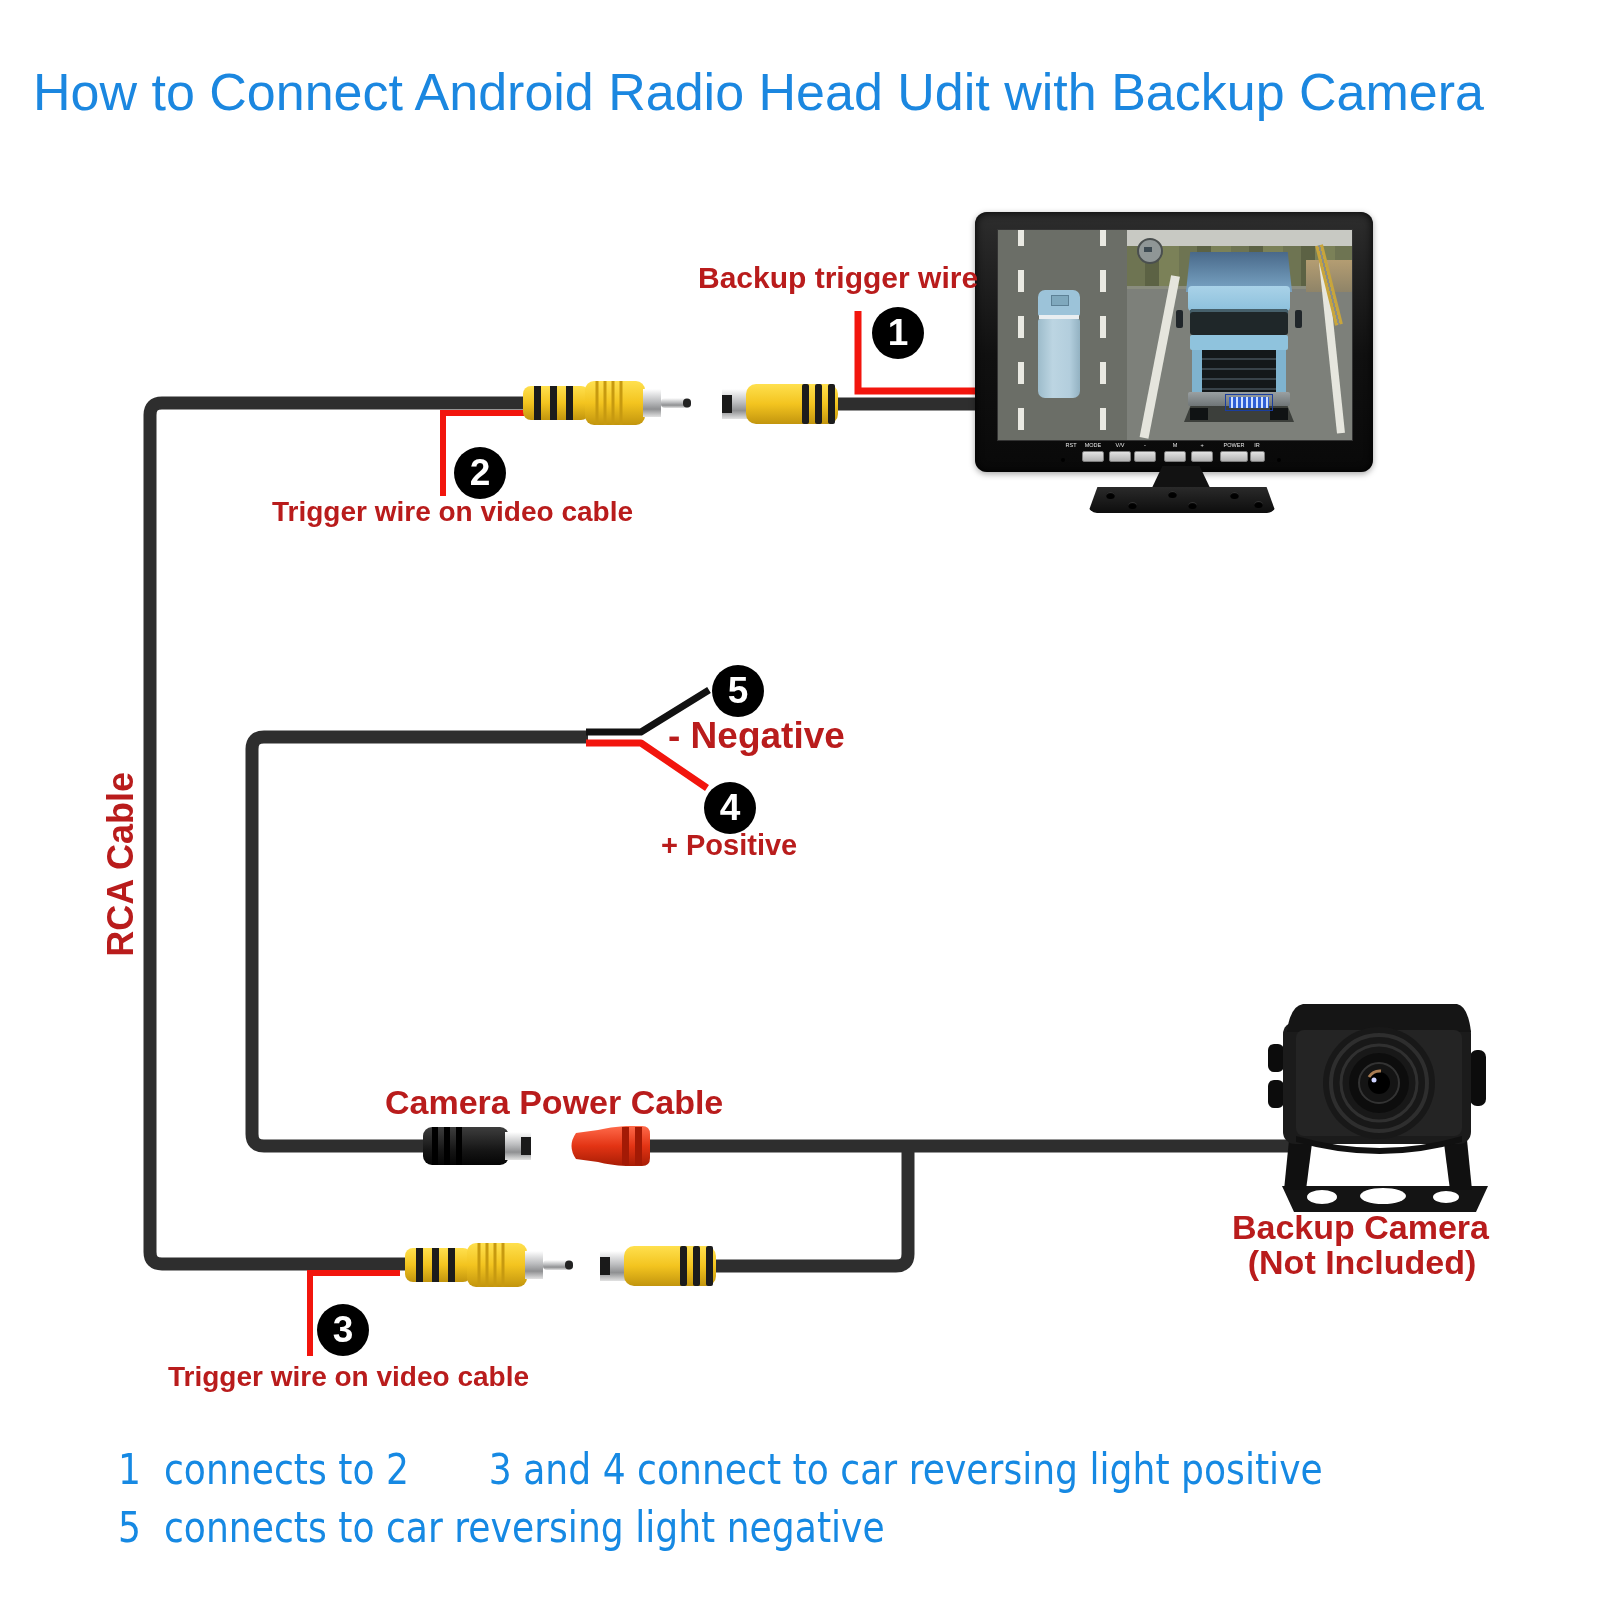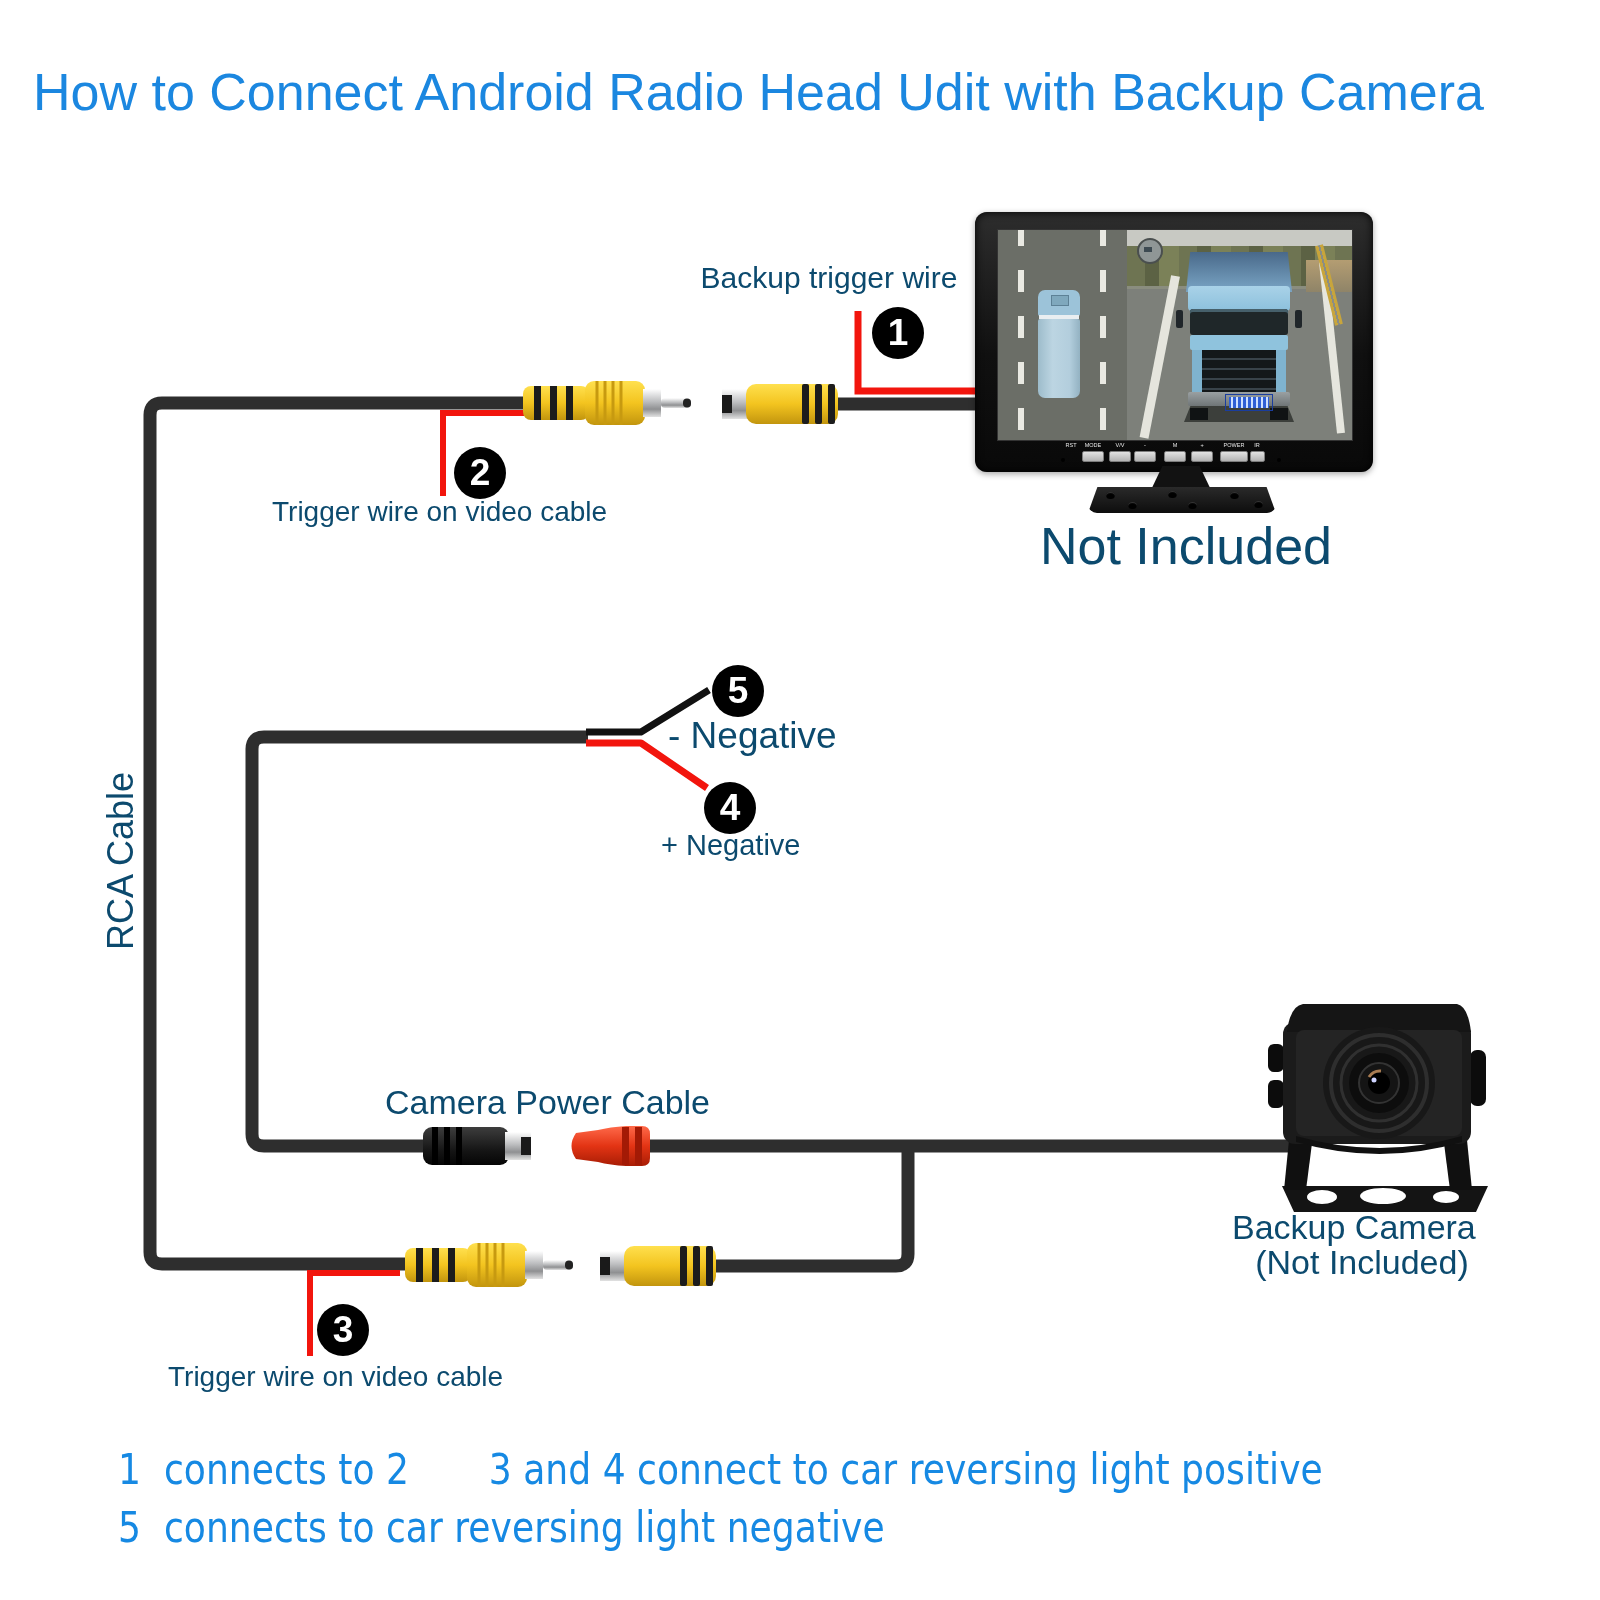--- a/index.html
+++ b/index.html
@@ -1,19 +1,19 @@
 <!DOCTYPE html>
 <html><head>
 <meta charset="utf-8">
 <style>
   html,body{margin:0;padding:0;background:#fff;}
   .canvas{position:relative;width:1600px;height:1600px;background:#ffffff;overflow:hidden;
           font-family:"Liberation Sans",sans-serif;color:#111;}
   .wires{position:absolute;left:0;top:0;z-index:1;}
-  .lbl{position:absolute;z-index:5;color:#0c4a6e;white-space:nowrap;}
+  .lbl{position:absolute;z-index:5;color:#b91c1c;white-space:nowrap;font-weight:bold;}
   .page-title{position:absolute;left:33px;top:62px;font-size:52px;color:#1b87e0;z-index:5;white-space:nowrap;}
   .marker{position:absolute;z-index:6;width:52px;height:52px;border-radius:50%;background:#000;color:#fff;
           font-size:37px;font-weight:bold;text-align:center;line-height:52px;}
   .rotated{writing-mode:vertical-rl;transform:rotate(180deg);}
 
   
   .monitor{position:absolute;left:975px;top:212px;width:398px;height:260px;z-index:2;
            background:linear-gradient(180deg,#2d2d2d,#101010 55%,#090909);border-radius:12px;
            box-shadow:inset 0 0 8px #000, 0 2px 6px rgba(0,0,0,.35);}
   .screen{position:absolute;left:22px;top:17px;width:354px;height:210px;background:#000;
@@ -283,25 +283,24 @@
 
   <div class="marker" style="left:872px;top:307px;">1</div>
   <div class="marker" style="left:454px;top:447px;">2</div>
   <div class="marker" style="left:317px;top:1304px;">3</div>
   <div class="marker" style="left:704px;top:782px;">4</div>
   <div class="marker" style="left:712px;top:665px;">5</div>
 
   <div class="lbl" style="left:698px;top:261px;width:262px;text-align:center;font-size:30px;">Backup trigger wire</div>
   <div class="lbl" style="left:272px;top:496px;font-size:28px;">Trigger wire on video cable</div>
   <div class="lbl" style="left:668px;top:715px;font-size:37px;">- Negative</div>
-  <div class="lbl" style="left:661px;top:829px;font-size:29px;">+ Negative</div>
+  <div class="lbl" style="left:661px;top:829px;font-size:29px;">+ Positive</div>
   <div class="lbl rotated" style="left:100px;top:772px;font-size:36px;">RCA Cable</div>
   <div class="lbl" style="left:385px;top:1083px;font-size:34px;">Camera Power Cable</div>
   <div class="lbl" style="left:168px;top:1361px;font-size:28px;">Trigger wire on video cable</div>
-  <div class="lbl" style="left:1040px;top:516px;font-size:52px;">Not Included</div>
   <div class="lbl" style="left:1232px;top:1208px;width:260px;text-align:left;font-size:34px;">Backup Camera</div>
   <div class="lbl" style="left:1232px;top:1243px;width:260px;text-align:center;font-size:34px;">(Not Included)</div>
 
   <div class="footer-line" style="top:1444px;">
     <span>1  connects to 2</span>
     <span>3 and 4 connect to car reversing light positive</span>
   </div>
   <div class="footer-line" style="top:1502px;">
     <span>5  connects to car reversing light negative</span>
   </div>

